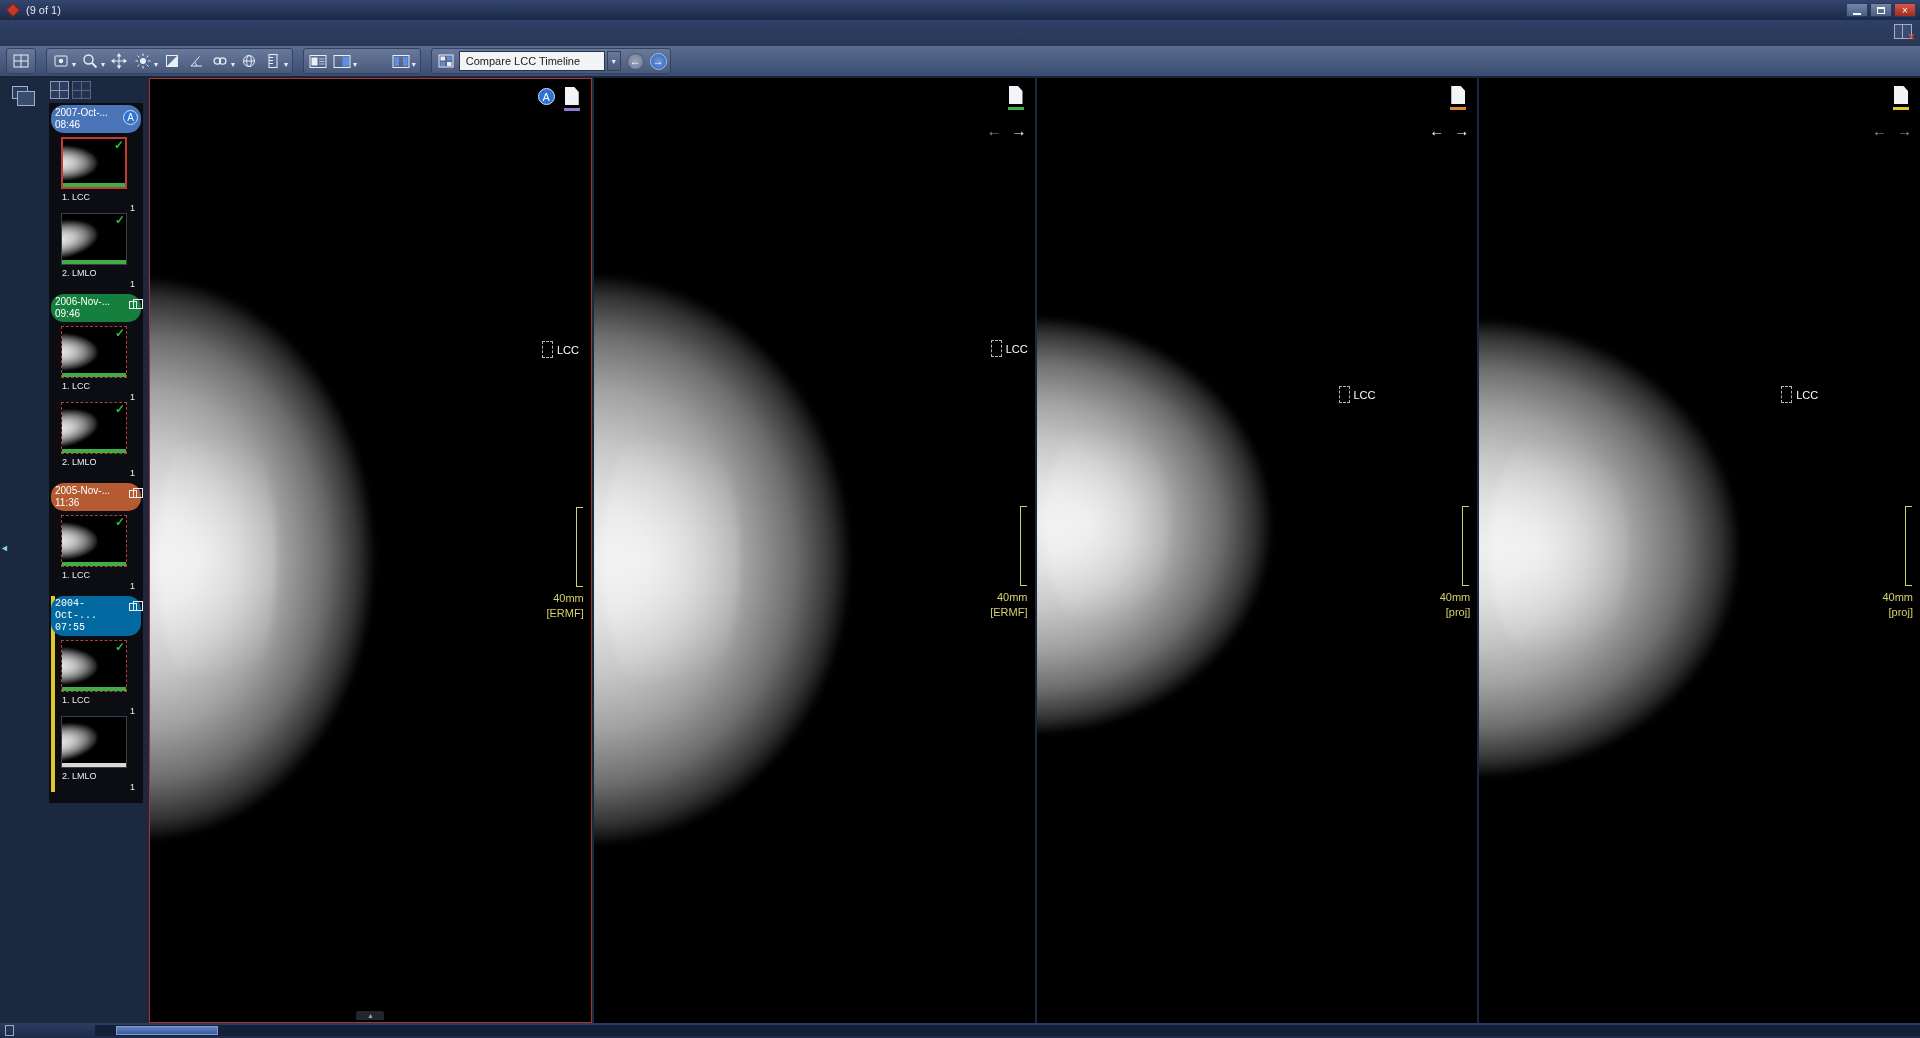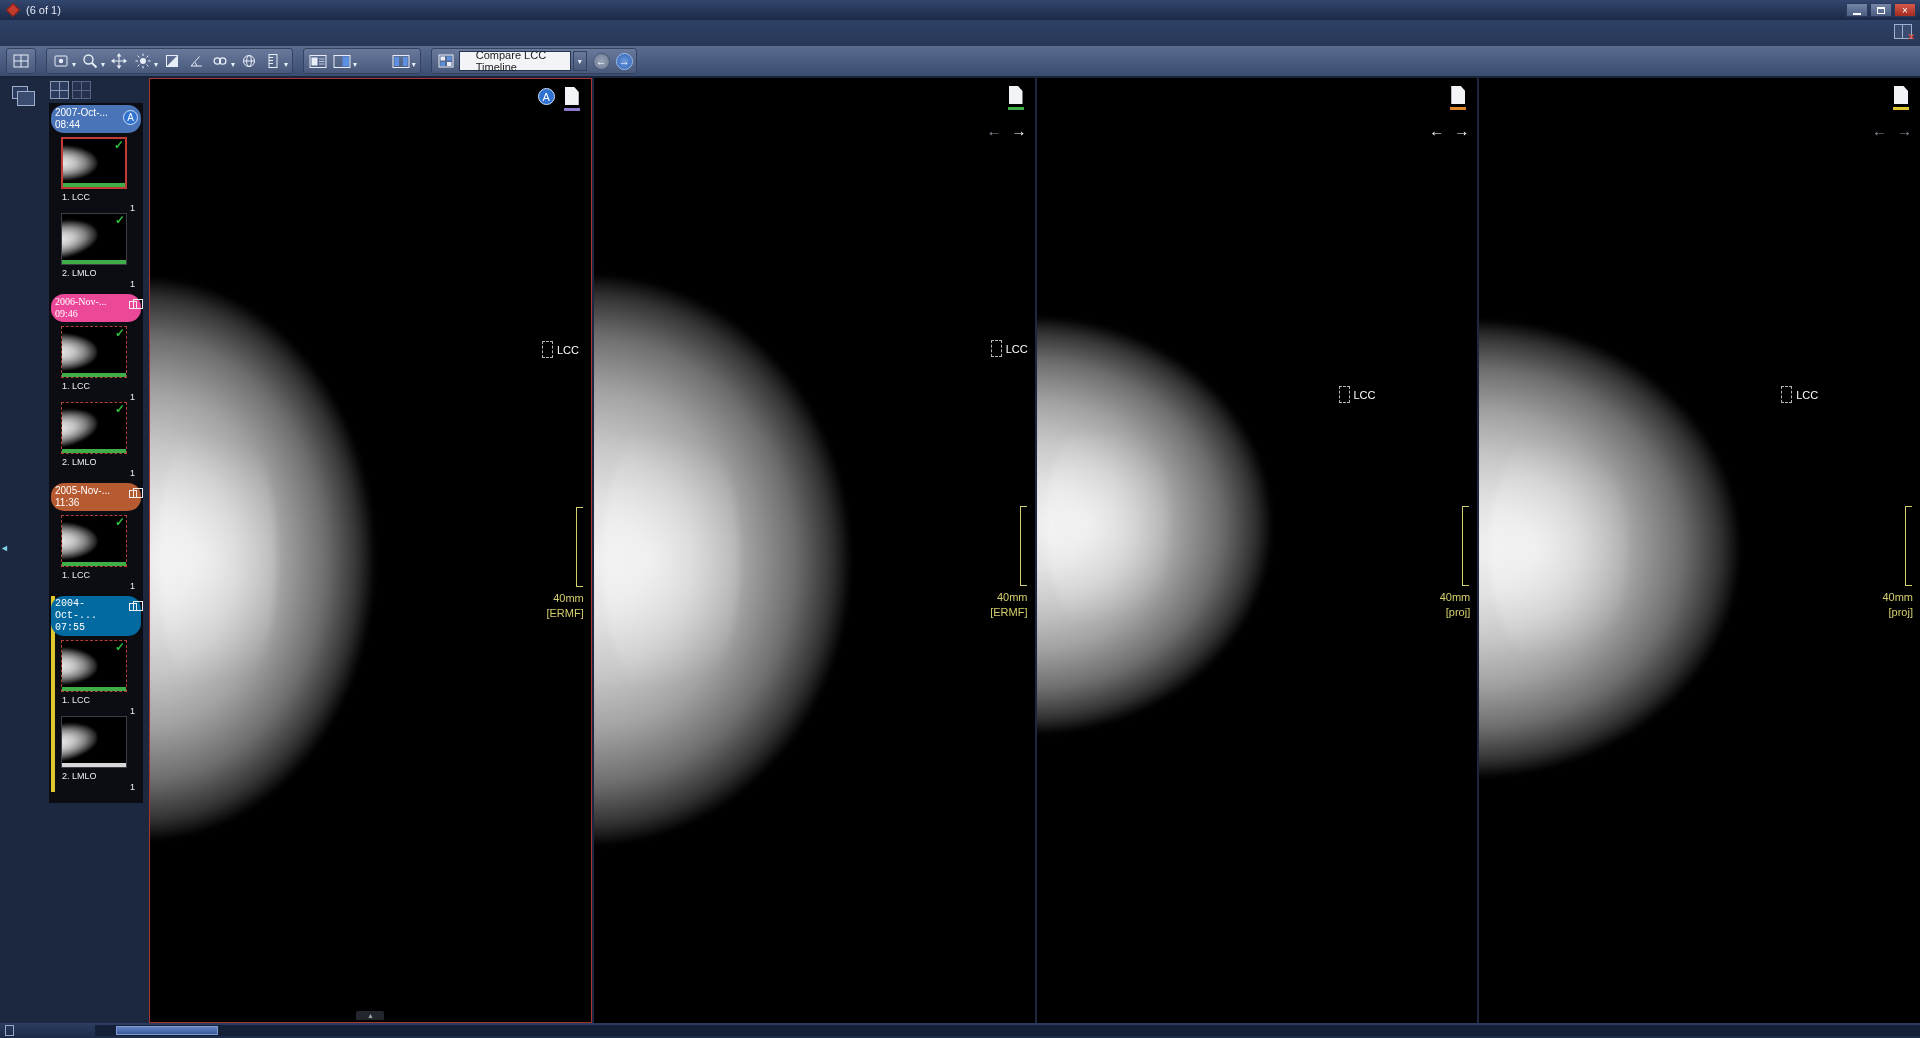--- a/index.html
+++ b/index.html
@@ -33,22 +33,22 @@
     border-bottom:2px solid #1a2438; display:flex; align-items:center;
     padding:0 6px; gap:10px; }
   .tb-group { display:flex; align-items:center; gap:2px; height:26px;
     background:linear-gradient(#68799c,#49597c); border:1px solid #32425f;
     border-radius:3px; padding:1px 3px; }
   .tb-btn { min-width:22px; height:22px; display:flex; align-items:center;
     justify-content:center; border-radius:2px; cursor:default; }
   .caret { color:#e6ecf8; font-size:8px; margin:6px 1px 0 -2px; }
   .cad-text { color:#9aa5bd; font-size:10px; font-weight:bold; padding:0 3px;margin-top:44px; }
   .compare-select { background:#f2f4f8; border:1px solid #26354f; color:#222;
-    font-size:11px; height:20px; width:112px; display:flex; align-items:center;
-    padding:0 16px; }
+    font-size:11px; height:20px; width:146px; display:flex; align-items:center;
+    padding:0 6px; }
   .compare-caret { width:14px; height:20px; background:linear-gradient(#68799c,#49597c);
     border:1px solid #32425f; color:#e6ecf8; font-size:8px; display:flex;
     align-items:center; justify-content:center; }
   .nav-circle { width:17px; height:17px; border-radius:50%; color:#fff; font-size:11px;
     display:flex; align-items:center; justify-content:center; margin-left:4px; }
   .nav-back { background:radial-gradient(#9aa6bc,#6b788f); border:1px solid #4a5770; }
   .nav-fwd  { background:radial-gradient(#6e9ce0,#2f5fb0); border:1px solid #9cc0f0; }
 
   
   .content { display:flex; height:945px; position:relative; background:#1c2740; }
@@ -149,21 +149,21 @@
   .sb-thumbbar { position:absolute; left:116px; top:3px; width:102px; height:9px;
     background:linear-gradient(#6584c4,#3b5a9c); border:1px solid #7f9ad0; }
 
   svg.ic { display:block; }
 </style>
 </head>
 <body>
 
 <div class="titlebar">
   <div class="app-logo"></div>
-  <span>(6 of 1)</span>
+  <span>(9 of 1)</span>
   <div class="win-controls">
     <div class="win-btn">
         <div class="glyph-min"></div>
       </div>
     <div class="win-btn">
         <div class="glyph-max"></div>
       </div>
     <div class="win-btn close">
         <span>×</span>
       </div>
@@ -329,21 +329,21 @@
   <div class="sidebar">
     <div class="sidebar-tools">
       <div class="side-tool"></div>
       <div class="side-tool dim"></div>
     </div>
     <div class="sidebar-inner">
 
       <div class="study">
         <div class="study-header" style="background: rgb(74, 116, 184);">
           <div>2007-Oct-...</div>
-          <div>08:44</div>
+          <div>08:46</div>
           <div class="badge-mini">A</div>
         </div>
         <div class="thumb-wrap">
           <div class="thumb sel">
             <div class="thumb-breast"></div>
             <div class="thumb-check">✓</div>
             <div class="thumb-bar" style="background: rgb(63, 174, 73);"></div>
           </div>
           <div class="thumb-label">1. LCC</div>
           <div class="thumb-count">1</div>
@@ -351,21 +351,21 @@
             <div class="thumb-breast mlo"></div>
             <div class="thumb-check">✓</div>
             <div class="thumb-bar" style="background: rgb(63, 174, 73);"></div>
           </div>
           <div class="thumb-label">2. LMLO</div>
           <div class="thumb-count">1</div>
         </div>
       </div>
 
       <div class="study">
-        <div class="study-header" style="background: #ec4899; font-family: Liberation Serif, serif;">
+        <div class="study-header" style="background: #15803d;">
           <div>2006-Nov-...</div>
           <div>09:46</div>
           <div class="stack-icon"></div>
         </div>
         <div class="thumb-wrap">
           <div class="thumb dashed">
             <div class="thumb-breast"></div>
             <div class="thumb-check">✓</div>
             <div class="thumb-bar" style="background: rgb(63, 174, 73);"></div>
           </div>

